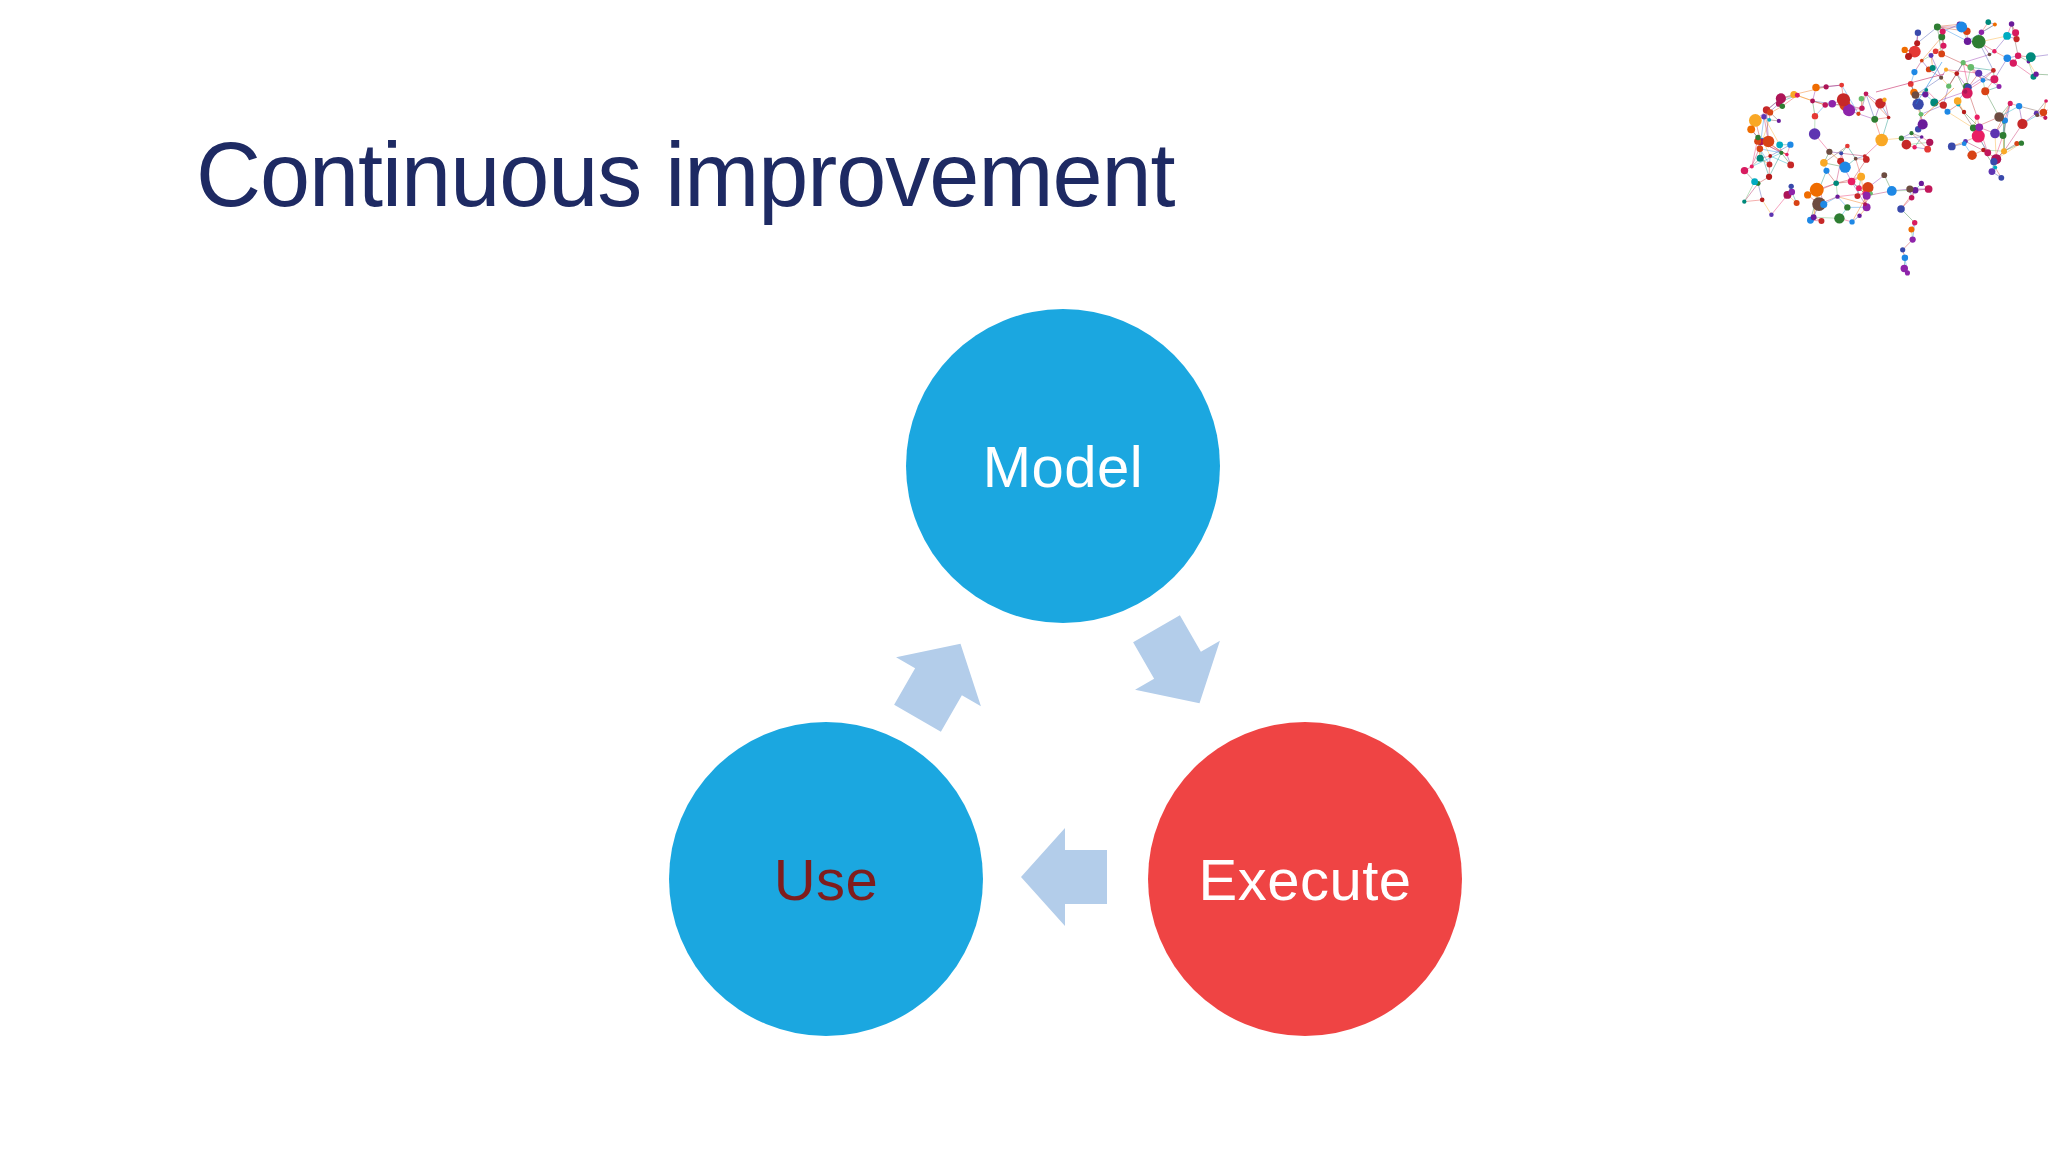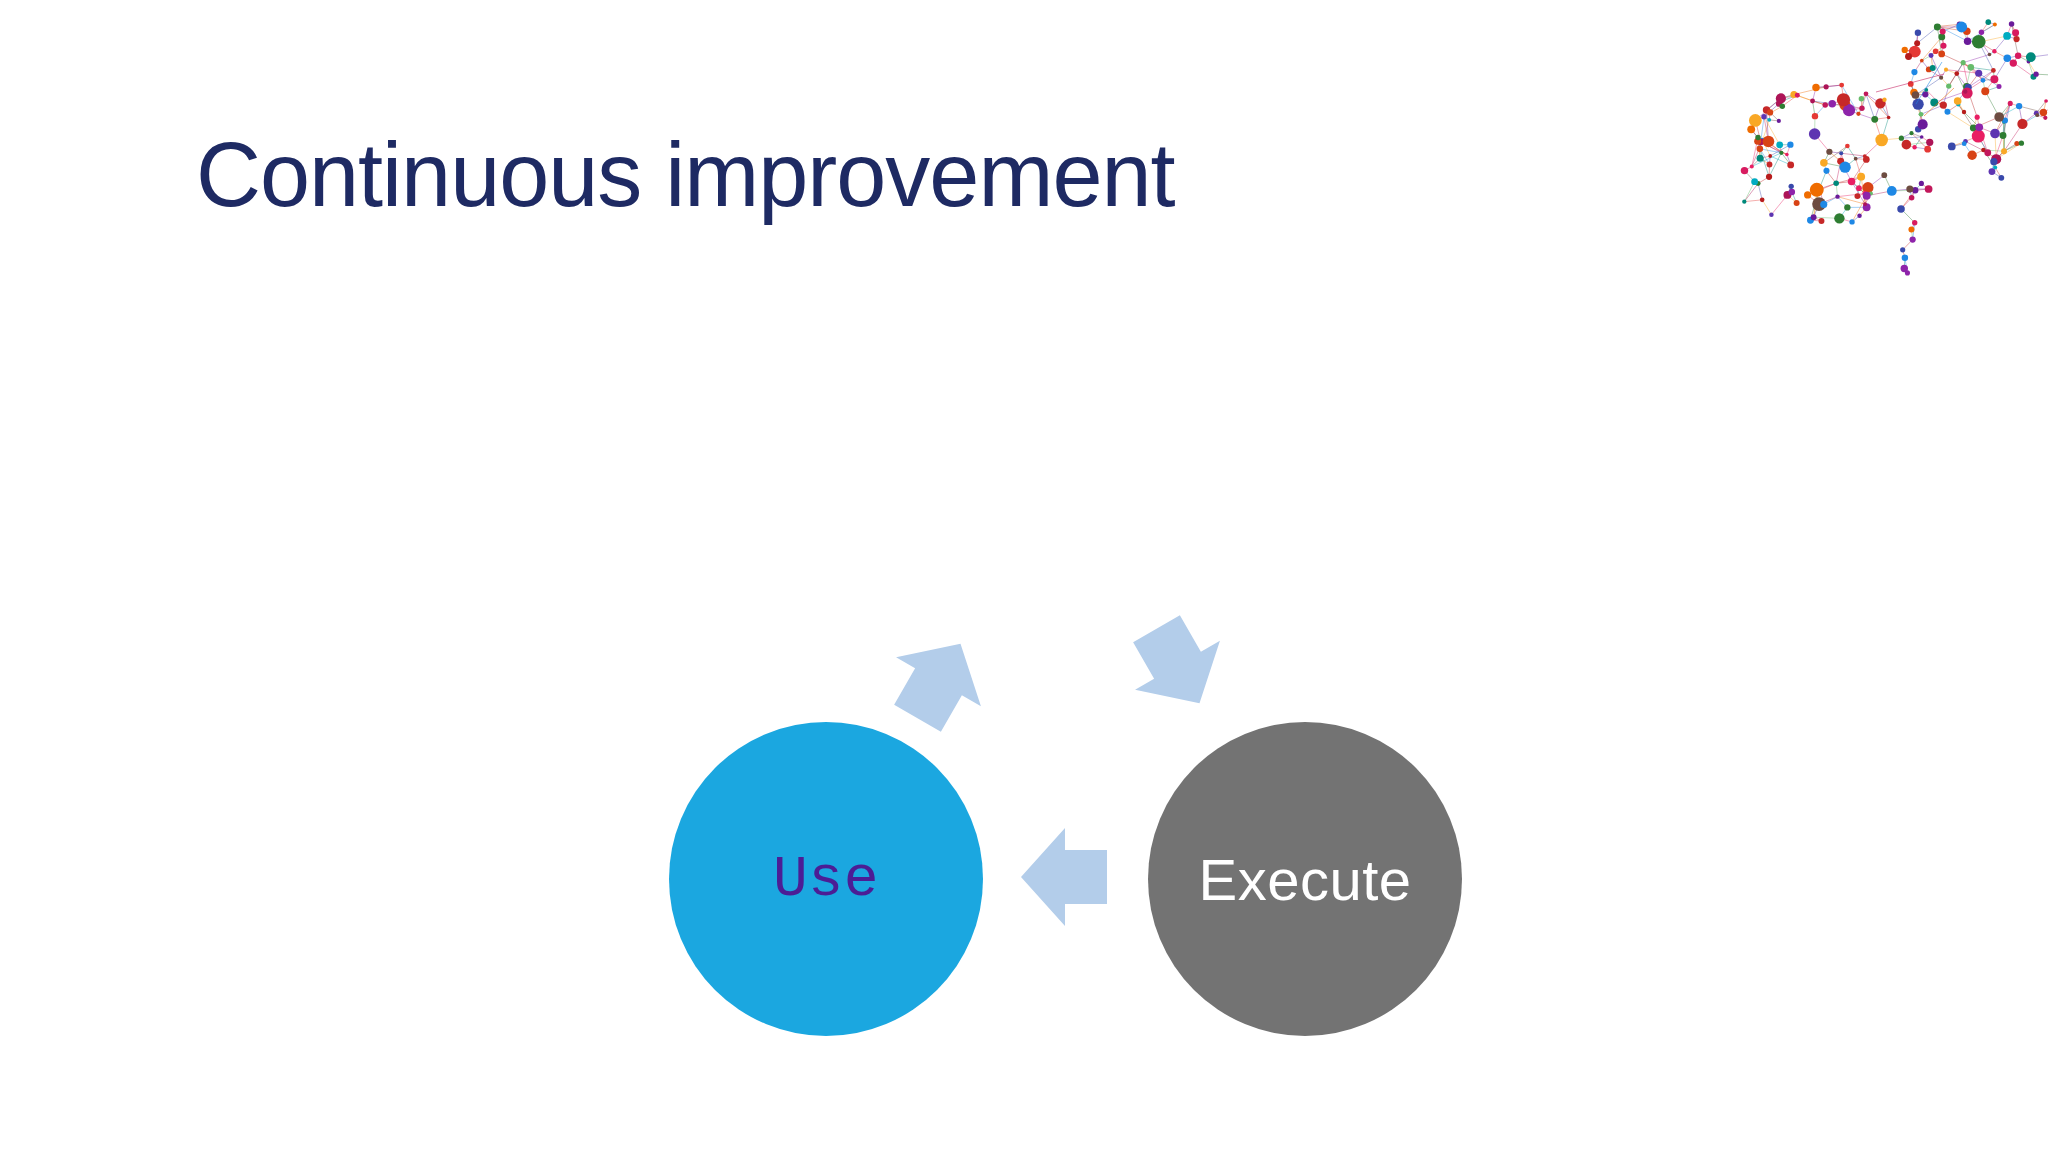--- a/index.html
+++ b/index.html
@@ -718,20 +718,23 @@
       <line x1="198" y1="116" x2="228" y2="88" stroke="#ef6c00" stroke-width="1" opacity="0.55"></line>
       <line x1="150" y1="92" x2="218" y2="74" stroke="#c2185b" stroke-width="1" opacity="0.55"></line>
     </svg>
 
   <svg class="arrow-layer" viewBox="0 0 2048 1152">
     <polygon class="arrow" points="-43,0 1,-49 1,-27 43,-27 43,27 1,27 1,49" transform="translate(1140,666) rotate(-120)" fill="#b3cdea"></polygon>
     <polygon class="arrow" points="-43,0 1,-49 1,-27 43,-27 43,27 1,27 1,49" transform="translate(1026,877)" fill="#b3cdea"></polygon>
     <polygon class="arrow" points="-43,0 1,-49 1,-27 43,-27 43,27 1,27 1,49" transform="translate(901,681) rotate(120)" fill="#b3cdea"></polygon>
   </svg>
 
-  <div class="cycle-node node-execute" style="background: #737373;">
+  <div class="cycle-node node-model" style="background: rgb(27, 167, 224);">
+    <span style="color: rgb(255, 255, 255);">Model</span>
+  </div>
+  <div class="cycle-node node-execute" style="background: #ef4444;">
     <span style="color: rgb(255, 255, 255);">Execute</span>
   </div>
   <div class="cycle-node node-use" style="background: rgb(27, 167, 224);">
-    <span style="color: #4c1d95; font-family: Liberation Mono, monospace;">Use</span>
+    <span style="color: #7f1d1d;">Use</span>
   </div>
 
 </div>
 
 </body></html>

